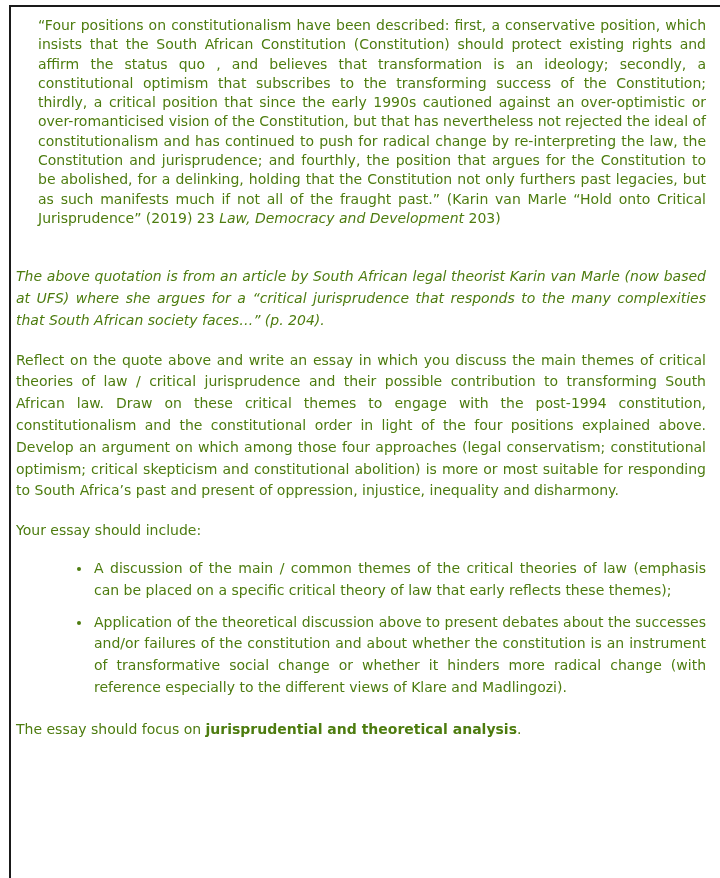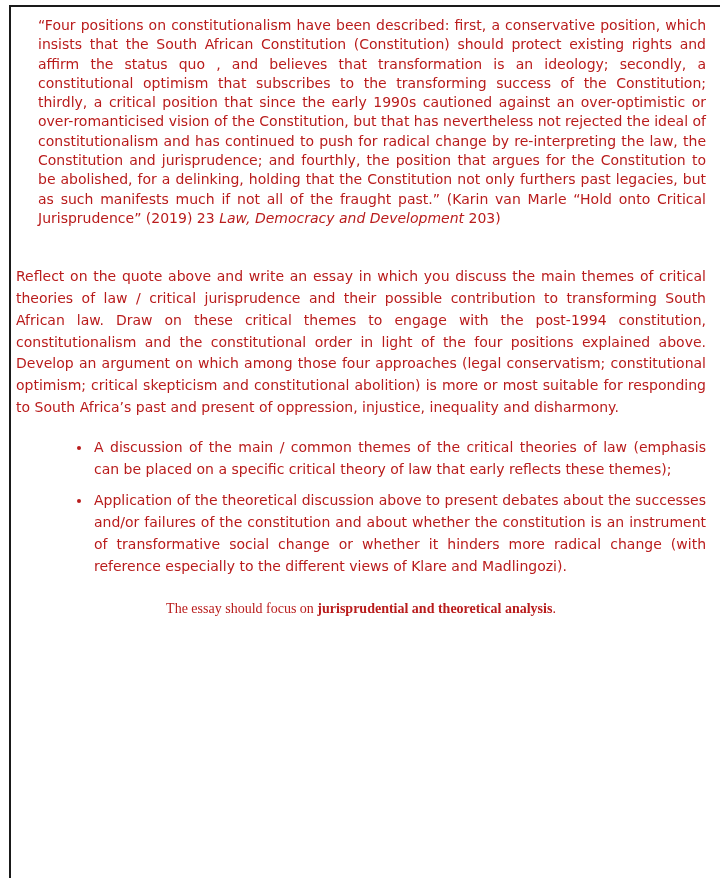--- a/index.html
+++ b/index.html
@@ -7,21 +7,21 @@
     padding: 0;
     background: #ffffff;
   }
   .page {
     position: relative;
     width: 720px;
     height: 878px;
     background: #ffffff;
     overflow: hidden;
     font-family: "DejaVu Sans", "Liberation Sans", sans-serif;
-    color: #b91c1c;
+    color: #4d7c0f;
     font-size: 14px;
   }
   
   .cell-border {
     position: absolute;
     top: 5px;
     left: 9px;
     width: 760px;
     height: 920px;
     border-top: 2px solid #1a1a1a;
@@ -62,43 +62,44 @@
     text-align: justify;
     line-height: 21.8px;
     padding-left: 2px;
   }
   .journal-italic {
     font-style: italic;
   }
   .closing-para {
     margin: 6px 0 0 0;
     line-height: 21.8px;
-    text-align: center;
-    font-family: Liberation Serif, serif;
+    text-align: left;
   }
   .bold-emph {
     font-weight: bold;
   }
 </style>
 </head>
 <body>
 
 <div class="page">
 
   <div class="cell-border"></div>
 
   <div class="content">
 
     <div class="quote-block">
       <span>“Four positions on constitutionalism have been described: first, a conservative position, which insists that the South African Constitution (Constitution) should protect existing rights and affirm the status quo , and believes that transformation is an ideology; secondly, a constitutional optimism that subscribes to the transforming success of the Constitution; thirdly, a critical position that since the early 1990s cautioned against an over-optimistic or over-romanticised vision of the Constitution, but that has nevertheless not rejected the ideal of constitutionalism and has continued to push for radical change by re-interpreting the law, the Constitution and jurisprudence; and fourthly, the position that argues for the Constitution to be abolished, for a delinking, holding that the Constitution not only furthers past legacies, but as such manifests much if not all of the fraught past.” (Karin van Marle “Hold onto Critical Jurisprudence” (2019) 23 </span><span class="journal-italic">Law, Democracy and Development</span><span> 203)</span>
     </div>
 
+    <p class="para italic-para">The above quotation is from an article by South African legal theorist Karin van Marle (now based at UFS) where she argues for a “critical jurisprudence that responds to the many complexities that South African society faces…” (p. 204).</p>
 
     <p class="para">Reflect on the quote above and write an essay in which you discuss the main themes of critical theories of law / critical jurisprudence and their possible contribution to transforming South African law. Draw on these critical themes to engage with the post-1994 constitution, constitutionalism and the constitutional order in light of the four positions explained above. Develop an argument on which among those four approaches (legal conservatism; constitutional optimism; critical skepticism and constitutional abolition) is more or most suitable for responding to South Africa’s past and present of oppression, injustice, inequality and disharmony.</p>
 
+    <p class="include-heading">Your essay should include:</p>
 
     <ul class="req-list">
       <li>A discussion of the main / common themes of the critical theories of law (emphasis can be placed on a specific critical theory of law that early reflects these themes);</li>
       <li>Application of the theoretical discussion above to present debates about the successes and/or failures of the constitution and about whether the constitution is an instrument of transformative social change or whether it hinders more radical change (with reference especially to the different views of Klare and Madlingozi).</li>
     </ul>
 
     <p class="closing-para">
       <span>The essay should focus on </span><span class="bold-emph">jurisprudential and theoretical analysis</span><span>.</span>
     </p>
 

